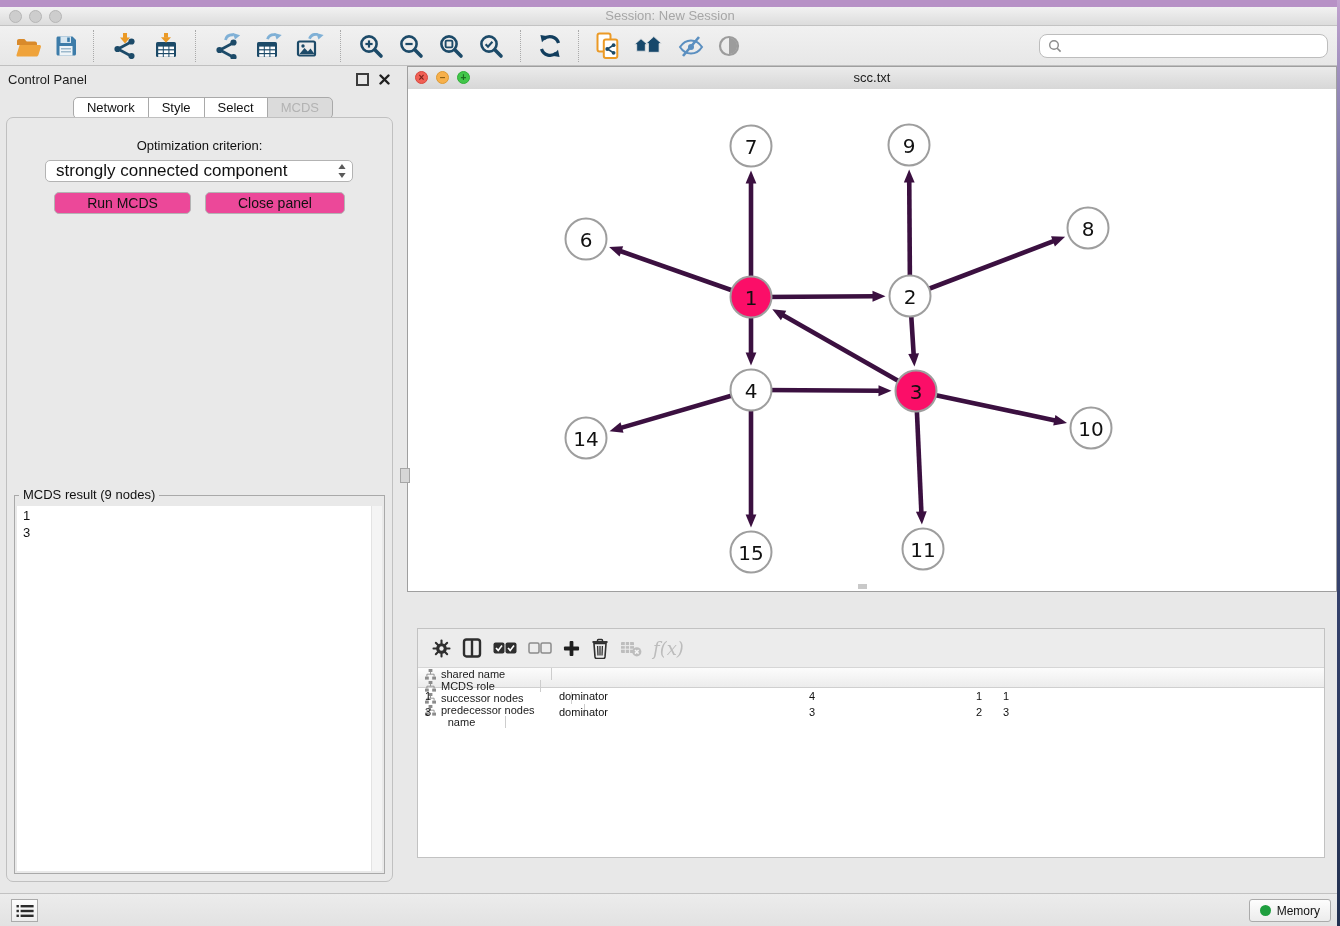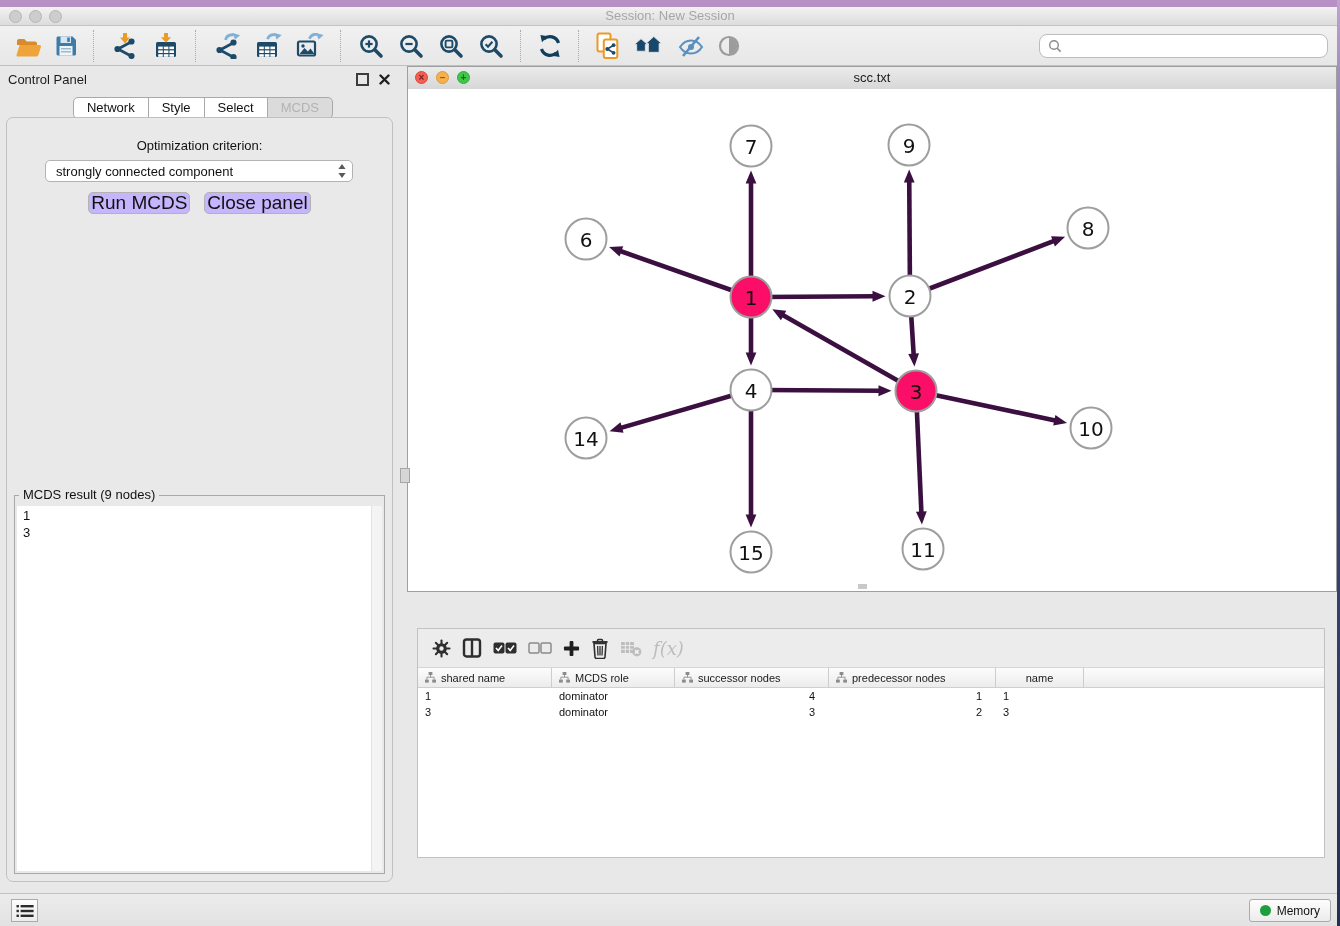--- a/index.html
+++ b/index.html
@@ -42,24 +42,24 @@
   
   .control-panel{position:absolute;left:0;top:66px;width:406px;height:827px;background:#e8e8e8;}
   .cp-header{position:absolute;top:0;left:0;right:0;height:28px;}
   .cp-header .panel-title{position:absolute;left:8px;top:6px;}
   .cp-header .panel-icons{position:absolute;right:16px;top:7px;}
   .cp-tabs{position:absolute;top:31px;left:0;right:0;}
   .cp-box{position:absolute;left:6px;top:51px;width:385px;height:763px;border:1px solid #c0c0c0;border-radius:7px;background:#e9e9e9;}
   .opt-label{position:absolute;top:20px;left:0;right:0;text-align:center;font-size:13px;}
   .dropdown{position:absolute;left:38px;top:42px;width:308px;height:22px;background:#fff;border:1px solid #b3b3b3;
     border-radius:5px;display:flex;align-items:center;padding:0 5px 0 10px;box-sizing:border-box;}
-  .dropdown-label{flex:1;font-size:13px;}
+  .dropdown-label{flex:1;font-size:17px;}
   .cp-buttons{position:absolute;top:74px;left:0;right:0;display:flex;justify-content:center;gap:14px;}
-  .mac-btn{height:22px;line-height:20px;padding:0 2px;background:#c4b5fd;border:1px solid #b3b3b3;border-radius:5px;
-    font-size:19px;color:#111;font-family:inherit;}
+  .mac-btn{height:22px;line-height:20px;padding:0 32px;background:#ec4899;border:1px solid #b3b3b3;border-radius:5px;
+    font-size:14px;color:#111;font-family:inherit;}
   .result-group{position:absolute;left:14px;top:429px;width:369px;height:377px;border:1px solid #a9a9a9;}
   .result-legend{position:absolute;top:-9px;left:4px;background:#e9e9e9;padding:0 4px;font-size:13px;}
   .result-inner{position:absolute;left:2px;right:2px;top:10px;bottom:2px;background:#fff;}
   .result-lines{font-size:13px;line-height:17px;padding:1px 6px;white-space:pre;}
   .result-scroll{position:absolute;right:0;top:0;bottom:0;width:10px;background:#f4f4f4;border-left:1px solid #e3e3e3;}
   .split-handle{position:absolute;left:400px;top:468px;width:10px;height:15px;background:#d6d6d6;border:1px solid #a6a6a6;box-sizing:border-box;z-index:5;}
   
   .network-window{position:absolute;left:407px;top:66px;width:930px;height:526px;border:1px solid #9f9f9f;
     box-sizing:border-box;background:#fff;}
   .nw-titlebar{position:absolute;left:0;top:0;right:0;height:22px;background:linear-gradient(#ebebeb,#d7d7d7);
@@ -75,21 +75,21 @@
   .canvas-hscroll{position:absolute;left:450px;bottom:2px;width:9px;height:5px;background:#c9c9c9;}
   
   .table-panel{position:absolute;left:407px;top:595px;width:930px;height:298px;background:#e8e8e8;}
   .tp-header{position:absolute;top:0;left:0;right:0;height:28px;}
   .tp-header .panel-title{position:absolute;left:10px;top:6px;}
   .tp-header .panel-icons{position:absolute;right:16px;top:7px;}
   .tp-inner{position:absolute;left:10px;top:33px;width:908px;height:230px;border:1px solid #c2c2c2;background:#fff;box-sizing:border-box;}
   .tp-toolbar{height:38px;background:#ececec;border-bottom:1px solid #d6d6d6;display:flex;align-items:center;gap:11px;padding-left:14px;}
   .tp-tool{display:flex;align-items:center;background:none;border:none;padding:0;}
   .fx{font-family:"DejaVu Serif","Liberation Serif",serif;font-style:italic;font-size:18px;color:#bcbcbc;}
-  .nt-head{display:flex;height:19px;background:linear-gradient(#fcfcfc,#ececec);border-bottom:1px solid #cfcfcf;}
+  .nt-head{display:flex;height:19px;background:linear-gradient(#fcfcfc,#ececec);border-bottom:1px solid #cfcfcf;flex-direction:column;}
   .th{box-sizing:border-box;border-right:1px solid #cdcdcd;display:flex;align-items:center;gap:5px;
     padding:0 4px 0 7px;font-size:11px;color:#1a1a1a;}
   .th.center{justify-content:center;padding-left:4px;}
   .th-filler{flex:1;border-right:none !important;}
   .nt-body{background:#fff;}
   .tr{display:flex;height:16px;}
   .td{box-sizing:border-box;font-size:11px;color:#111;display:flex;align-items:center;padding:0 7px;}
   .td.right{justify-content:flex-end;padding-right:14px;}
   .tp-tabs{position:absolute;left:0;right:0;top:268px;}
   

